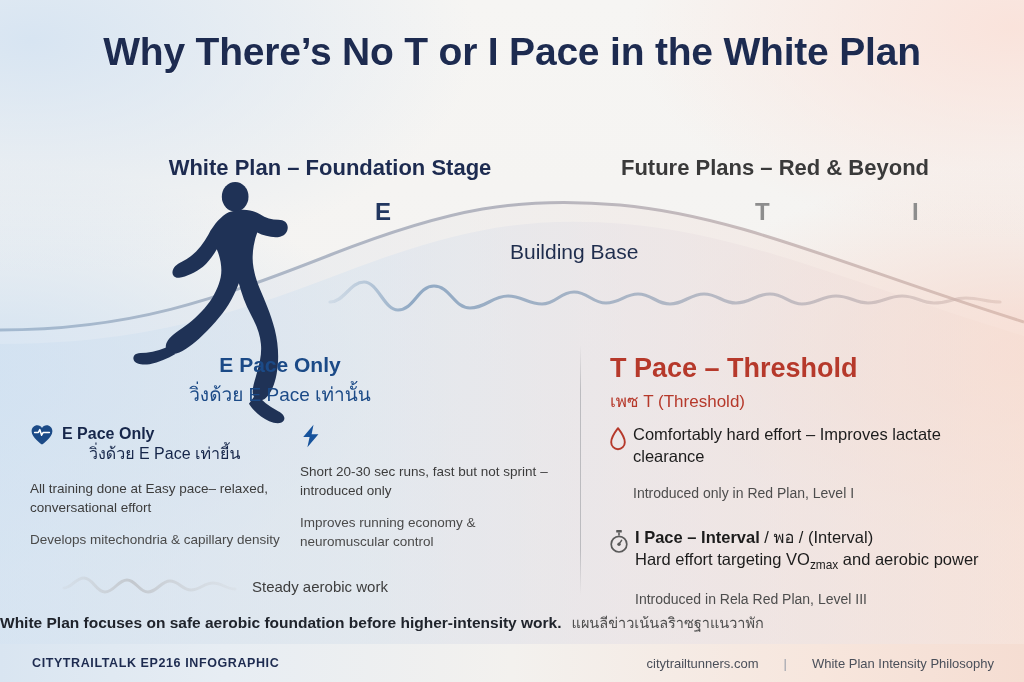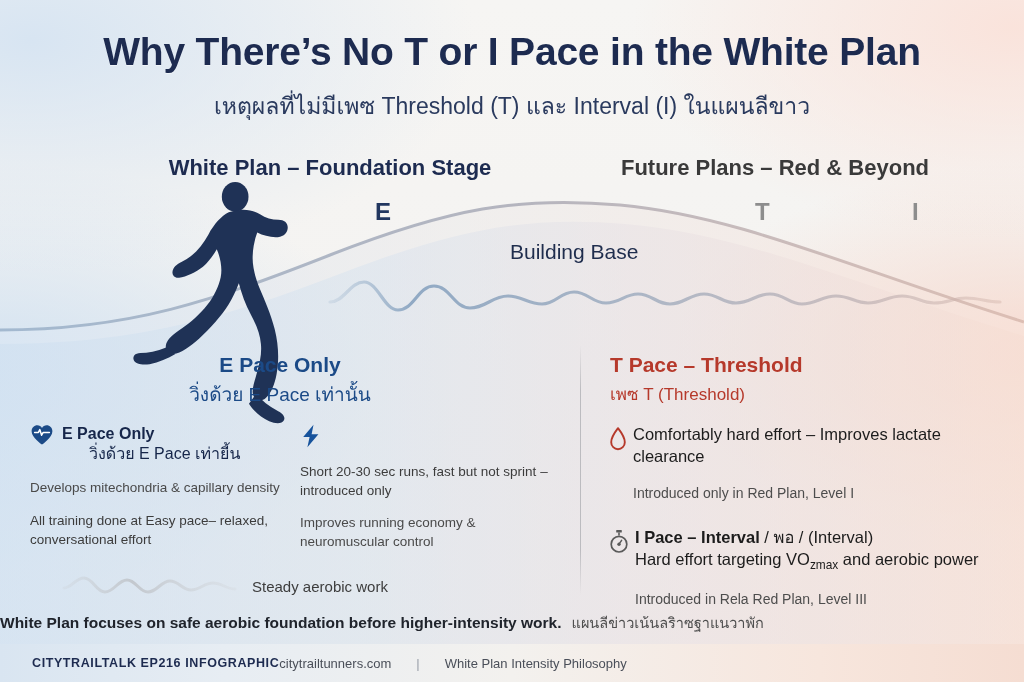--- a/index.html
+++ b/index.html
@@ -52,21 +52,21 @@
   }
 
   
   #leftSectionHead{
     position:absolute;left:30px;top:353px;width:500px;text-align:center;
   }
   #leftSectionHead .en{font-size:21px;font-weight:bold;color:#1b4a87;}
   #leftSectionHead .th{font-size:19px;color:#1b4a87;margin-top:2px;}
 
   #rightSectionHead{position:absolute;left:610px;top:353px;}
-  #rightSectionHead .en{font-size:21px;font-weight:bold;color:#b6392b;}
+  #rightSectionHead .en{font-size:27px;font-weight:bold;color:#b6392b;}
   #rightSectionHead .th{font-size:17px;color:#b6392b;margin-top:3px;}
 
   
   .bcol{position:absolute;top:424px;}
   #bcol1{left:30px;width:270px;}
   #bcol2{left:300px;width:265px;}
 
   .bhead{display:flex;align-items:flex-start;gap:8px;}
   .bhead .txt .l1{font-size:16px;font-weight:bold;color:#16264a;line-height:1.25;}
   .bhead .txt .l2{font-size:16px;color:#16264a;line-height:1.3;margin-left:27px;}
@@ -97,21 +97,21 @@
   #tagline{
     position:absolute;left:0;top:611px;width:1024px;
     font-size:15.5px;
   }
   #tagline .en{font-weight:bold;color:#20242c;}
   #tagline .th{color:#4e4e4e;font-weight:400;margin-left:10px;font-size:14.5px;}
 
   #bottombar{
     position:absolute;left:0;top:644px;width:1024px;height:38px;
     background:linear-gradient(90deg,#d9e5f1 0%,#e7edf3 22%,#f3f1ee 50%,#f7e6dd 80%,#f5ddd2 100%);
-    display:flex;align-items:center;
+    display:flex;align-items:center;justify-content:space-between;
   }
   #bottombar .left{
     margin-left:32px;font-size:12.5px;font-weight:bold;letter-spacing:.6px;color:#1d2b50;
   }
   #bottombar .right{
     margin-right:30px;font-size:13px;color:#4a4f59;display:flex;align-items:center;gap:25px;
   }
   #bottombar .right .sep{color:#9aa0aa;}
 </style>
 </head>
@@ -182,21 +182,20 @@
                C124,60 129,57 130,51 C131,45 127,41 120,41 C113,41 106,39 100,35
                C92,30 80,28 66,33 Z"></path>
       <path d="M-2,180 C-12,184 -22,186 -30,186 C-36,186 -39,190 -37,194 C-35,198 -28,199 -20,198
                C-10,196 0,192 8,187 Z"></path>
       <path d="M96,230 C102,238 110,244 118,248 C124,251 128,255 126,259 C124,263 117,263 110,260
                C101,256 93,249 88,241 Z"></path>
     </g>
   </svg>
 
   <div id="title">Why There’s No T or I Pace in the White Plan</div>
-  <div id="subtitle">เหตุผลที่ไม่มีเพซ Threshold (T) และ Interval (I) ในแผนลีขาว</div>
 
   <div class="colHead" id="headLeft">White Plan – Foundation Stage</div>
   <div class="colHead" id="headRight">Future Plans – Red &amp; Beyond</div>
 
   <div class="zoneLetter" id="letterE">E</div>
   <div class="zoneLetter" id="letterT">T</div>
   <div class="zoneLetter" id="letterI">I</div>
 
   <div id="buildingBase">Building Base</div>
 
@@ -217,22 +216,22 @@
       <svg class="icon" width="24" height="22" viewBox="0 0 24 22">
         <path d="M12,20.5 C12,20.5 1.6,13.8 1.6,7.2 C1.6,3.6 4.3,1.2 7.3,1.2 C9.3,1.2 11.1,2.3 12,3.9
                  C12.9,2.3 14.7,1.2 16.7,1.2 C19.7,1.2 22.4,3.6 22.4,7.2 C22.4,13.8 12,20.5 12,20.5 Z" fill="#1b4a87"></path>
         <path d="M4.6,8.4 L8.4,8.4 L9.8,5.6 L11.6,11.2 L13.2,8.4 L19.4,8.4" fill="none" stroke="#ffffff" stroke-width="1.5" stroke-linecap="round" stroke-linejoin="round"></path>
       </svg>
       <div class="txt">
         <div class="l1">E Pace Only</div>
         <div class="l2">วิ่งด้วย E Pace เท่ายี้น</div>
       </div>
     </div>
+    <div class="bbody">All training done at Easy pace– relaxed, conversational effort</div>
     <div class="bbody second">Develops mitechondria &amp; capillary density</div>
-    <div class="bbody">All training done at Easy pace– relaxed, conversational effort</div>
   </div>
 
   <div class="bcol" id="bcol2">
     <div class="bhead">
       <svg class="icon" width="22" height="24" viewBox="0 0 22 24">
         <path d="M13.5,0.8 L3.2,13.0 L9.6,13.0 L7.4,23.2 L18.4,10.2 L11.6,10.2 Z" fill="#17539c"></path>
       </svg>
     </div>
     <div class="bbody">Short 20-30 sec runs, fast but not sprint –introduced only</div>
     <div class="bbody second">Improves running economy &amp; neuromuscular control</div>

